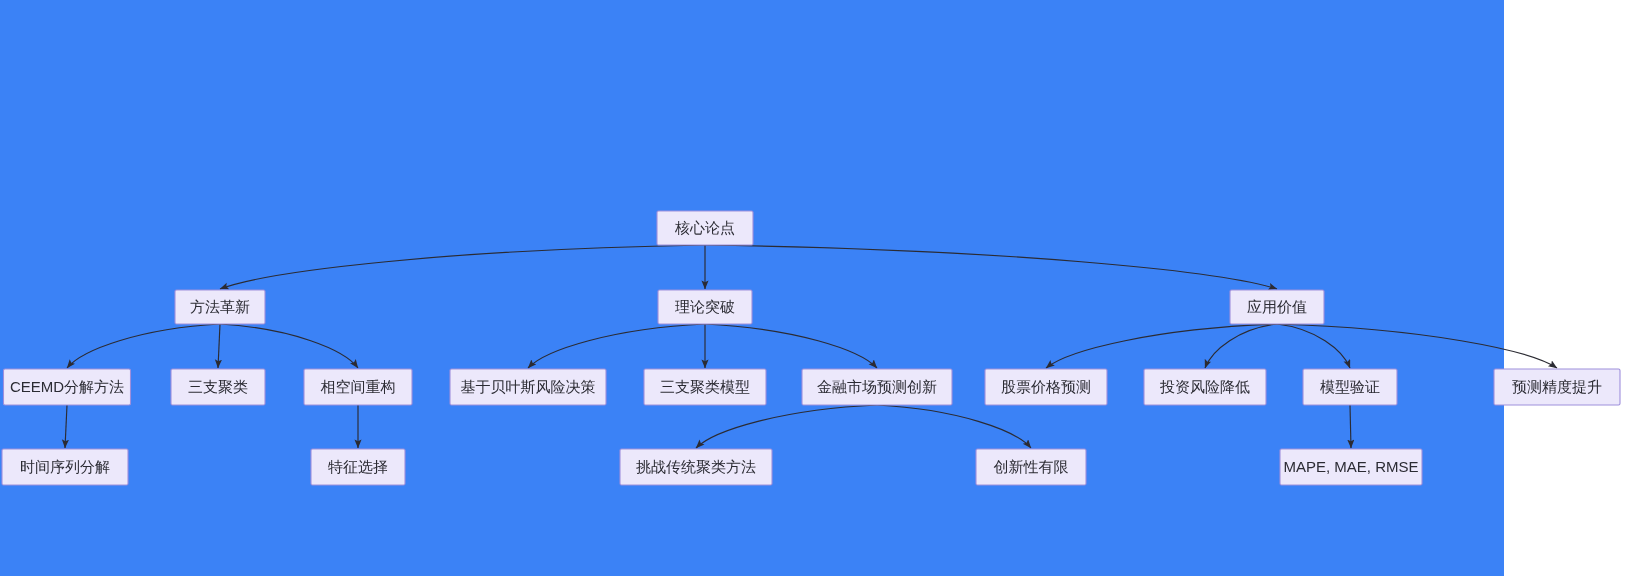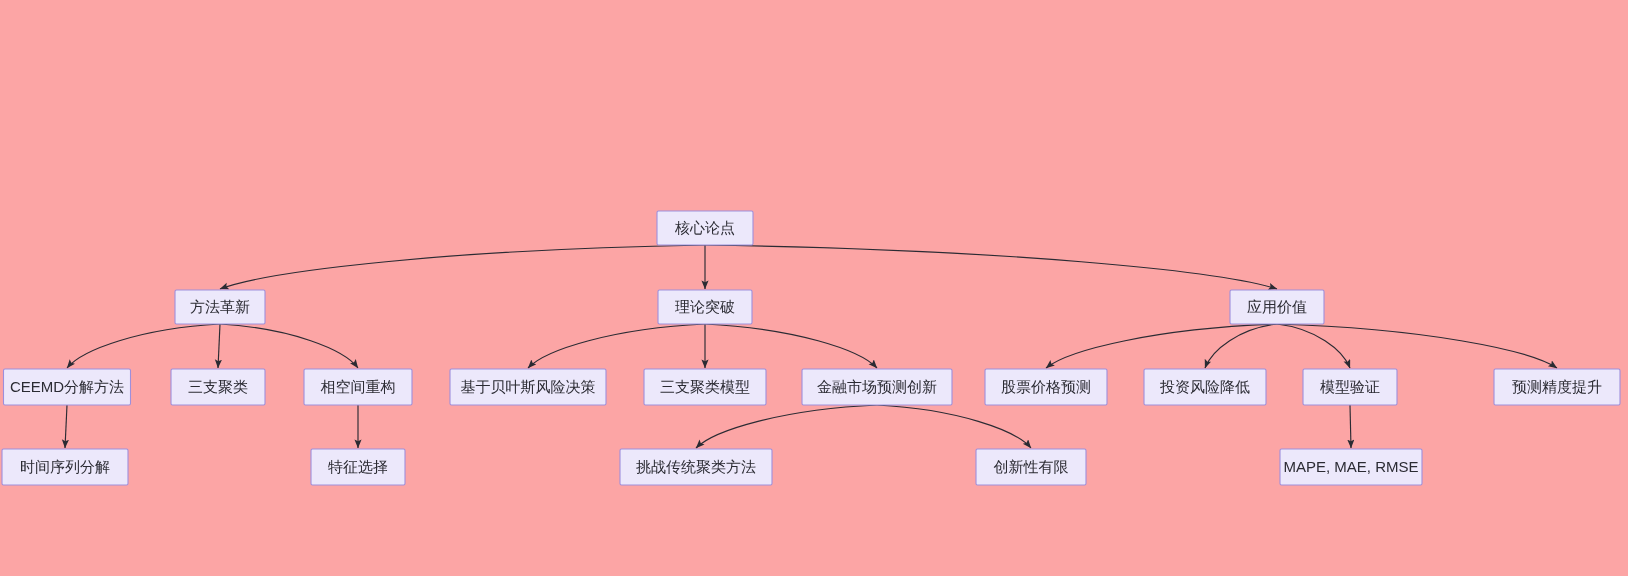--- a/index.html
+++ b/index.html
@@ -8,23 +8,23 @@
     background: #ffffff;
   }
   body {
     width: 1628px;
     height: 576px;
     overflow: hidden;
     font-family: "Liberation Sans", "DejaVu Sans", sans-serif;
   }
   #diagram-root {
     position: relative;
-    width: 1628px;
+    width: 1504px;
     height: 576px;
-    background: #fca5a5;
+    background: #3b82f6;
   }
   svg#flowchart {
     display: block;
     width: 1628px;
     height: 576px;
   }
   .node-box {
     fill: #ece8fb;
     stroke: #9e8fdc;
     stroke-width: 1.1;

